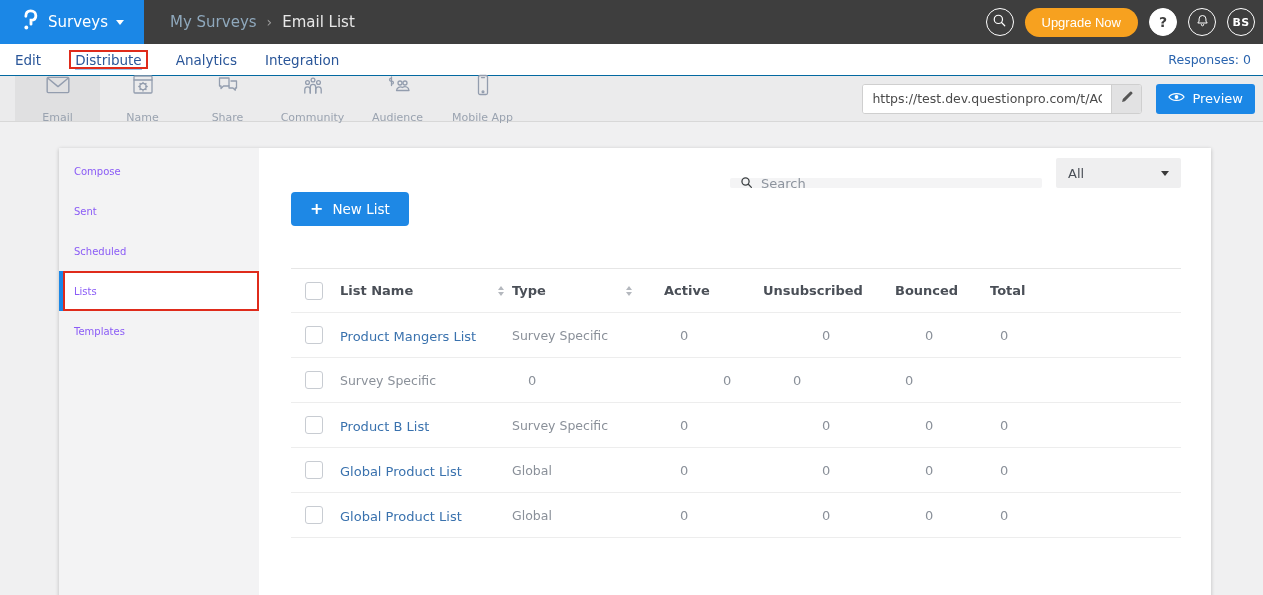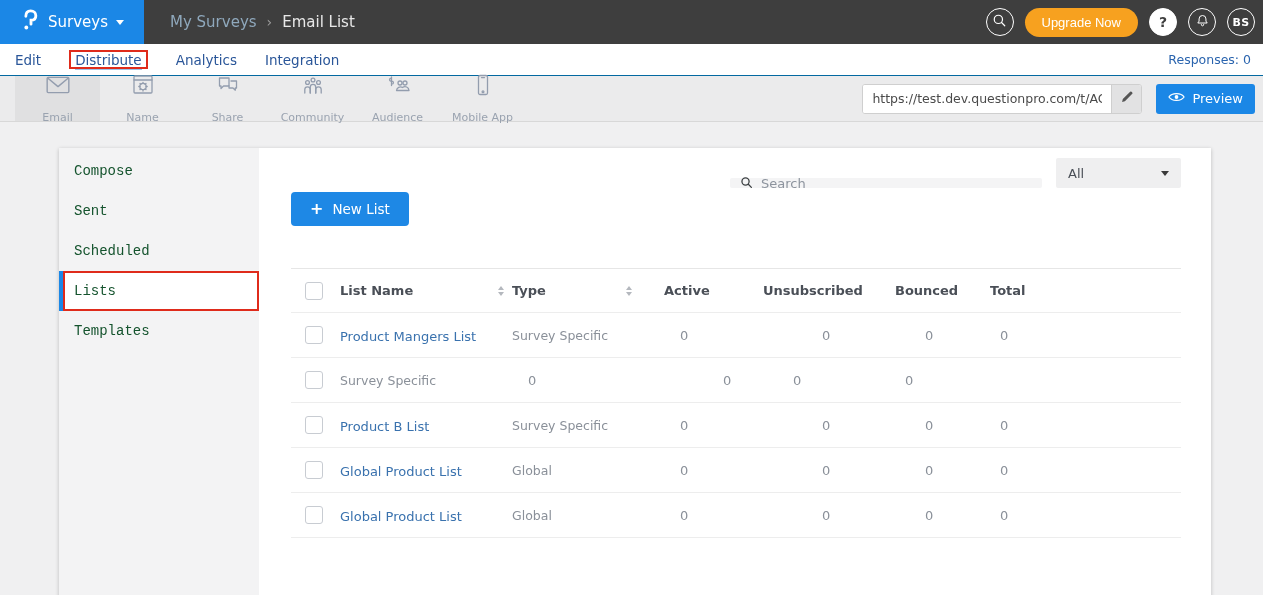--- a/index.html
+++ b/index.html
@@ -40,21 +40,21 @@
   .tool-tile svg { stroke:#939DAE; fill:none; stroke-width:1.3; stroke-linecap:round; stroke-linejoin:round; }
   .toolbar-right { margin-left:auto; display:flex; align-items:center; gap:14px; padding-right:8px; }
   .url-group { display:flex; height:30px; border:1px solid #CFCFCF; border-radius:3px; overflow:hidden; background:#fff; }
   .url-input { width:248px; border:none; outline:none; padding:0 9px; font-size:12.5px; color:#4A4A4A; font-family:inherit; }
   .pencil-btn { width:30px; background:#E2E2E3; border-left:1px solid #CFCFCF; display:flex; align-items:center; justify-content:center; cursor:pointer; }
   .preview-btn { height:30px; background:#1B87E6; color:#fff; border:none; border-radius:3px; padding:0 12px; font-size:13px; display:flex; align-items:center; gap:7px; cursor:pointer; font-family:inherit; }
 
   
   .card { position:absolute; left:59px; top:148px; width:1152px; height:460px; background:#fff; box-shadow:0 1px 4px rgba(0,0,0,.22); display:flex; }
   .side { width:200px; background:#F3F3F4; padding-top:3px; flex-shrink:0; }
-  .side-item { height:40px; display:flex; align-items:center; padding-left:15px; font-size:14px; color:#14532d; cursor:pointer;font-family:Liberation Mono, monospace; }
+  .side-item { height:40px; display:flex; align-items:center; padding-left:15px; font-size:10px; color:#8b5cf6; cursor:pointer; }
   .side-item.active { background:#fff; border-left:4px solid #1B87E6; padding-left:11px; }
 
   .main { flex:1; padding:10px 30px 0 32px; display:flex; flex-direction:column; }
   .controls-row { display:flex; justify-content:flex-end; gap:14px; height:30px; }
   .searchbox { width:312px; background:#F4F4F5; border-radius:2px; display:flex; align-items:center; padding:0 10px; gap:8px;margin-top:20px; }
   .searchbox input { flex:1; border:none; background:transparent; outline:none; font-size:13px; color:#444; font-family:inherit; }
   .searchbox input::placeholder { color:#8D949E; }
   .dropdown { width:125px; background:#EFEFF0; border-radius:2px; display:flex; align-items:center; justify-content:space-between; padding:0 12px; font-size:13px; color:#4A4F57; cursor:pointer; }
   .dropdown .caret-down { border-top-color:#3A3A3A; }
 

